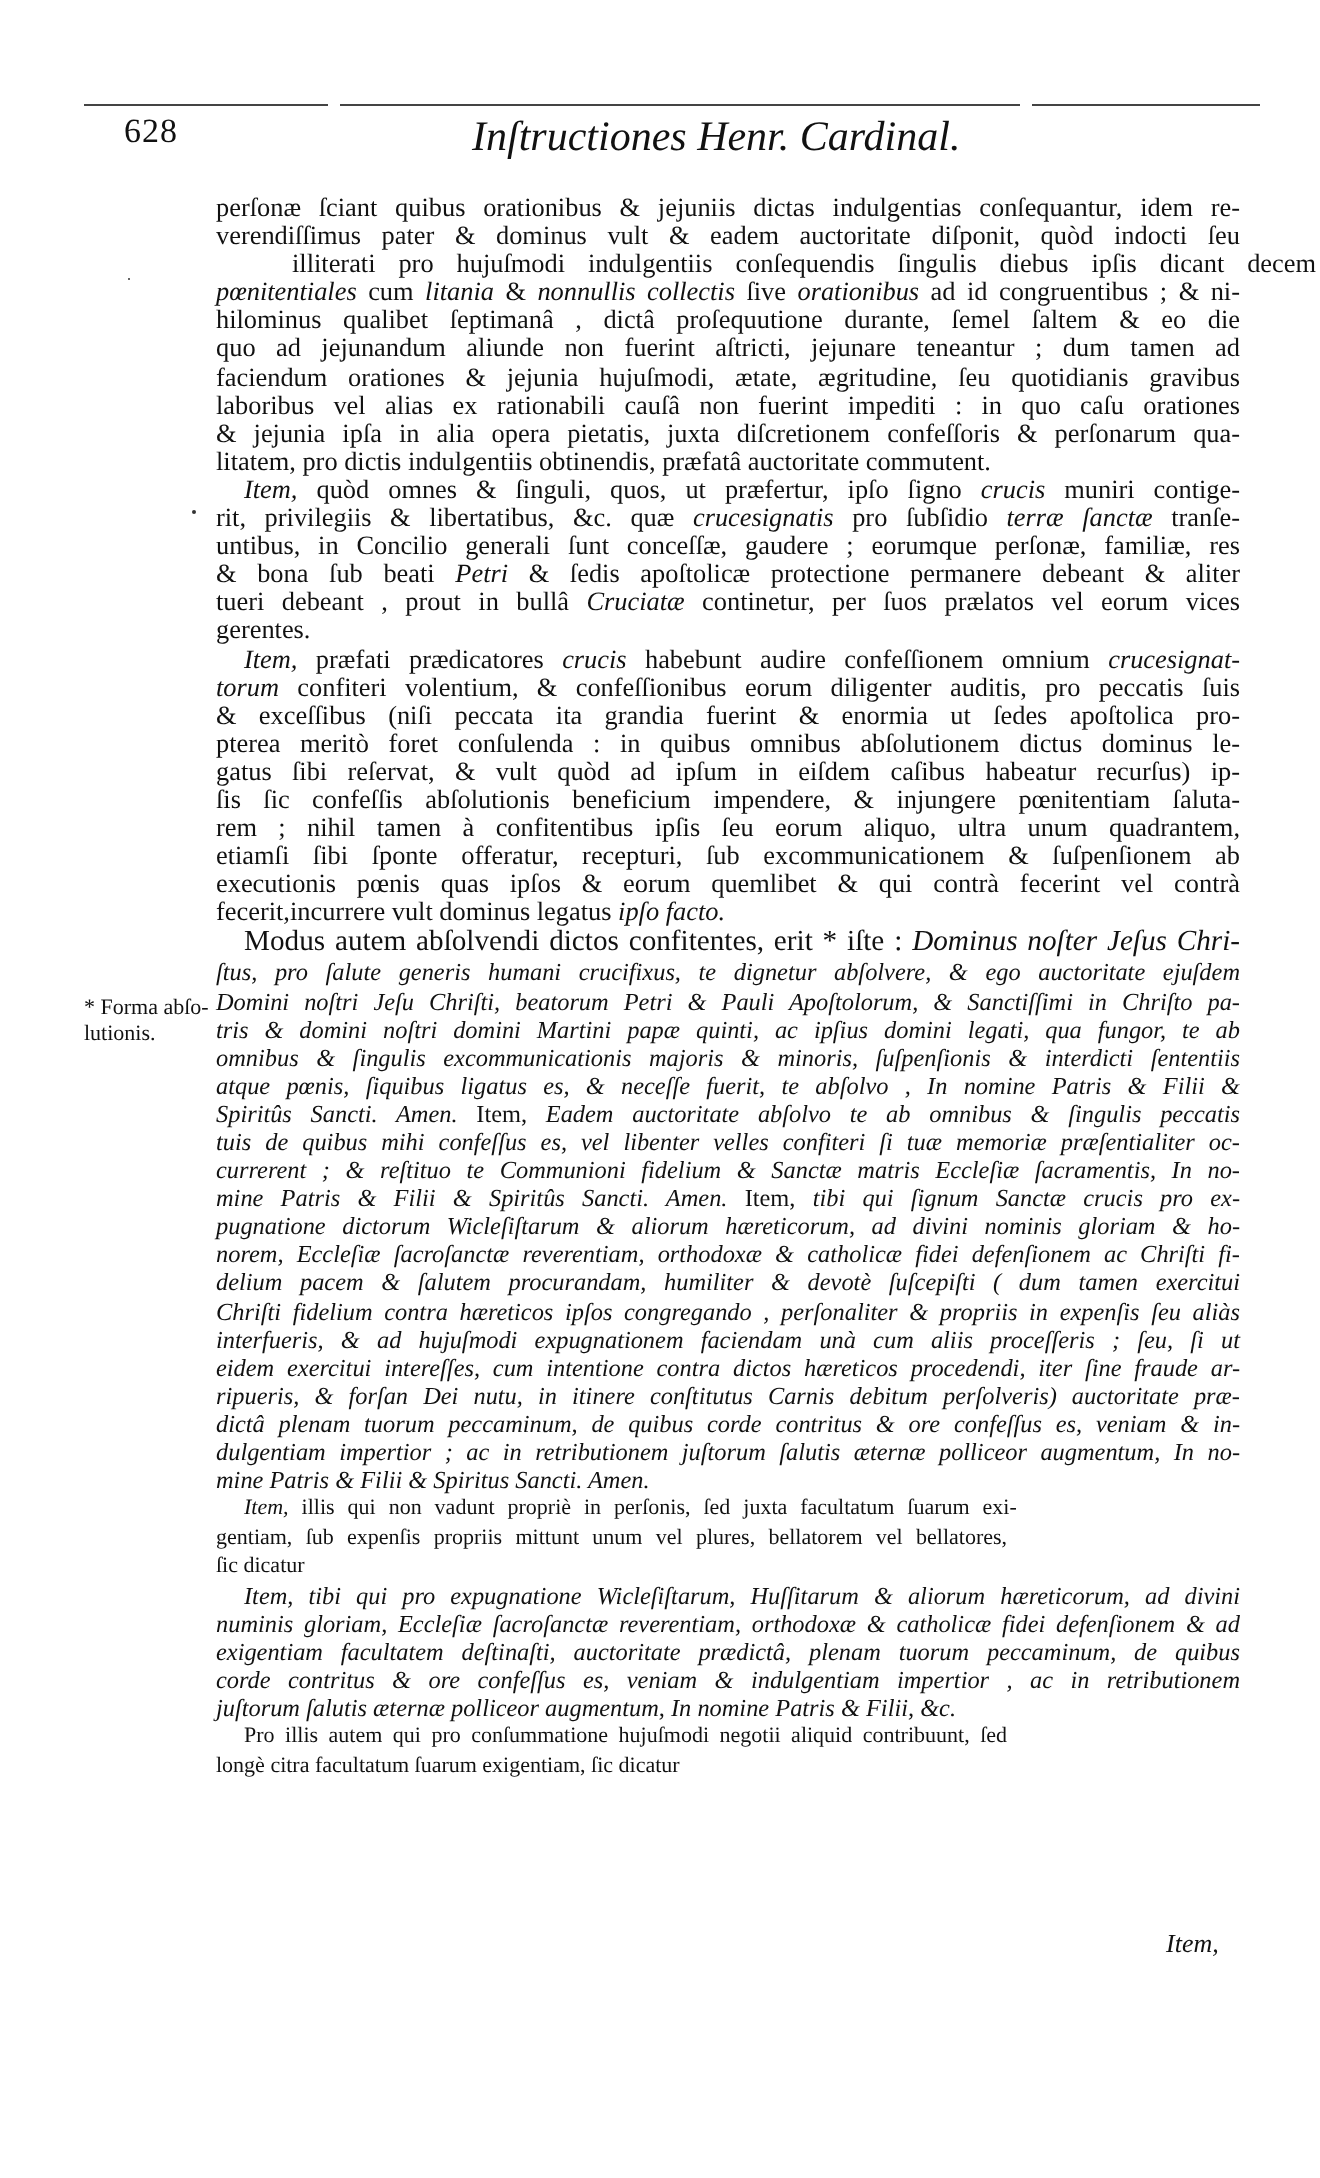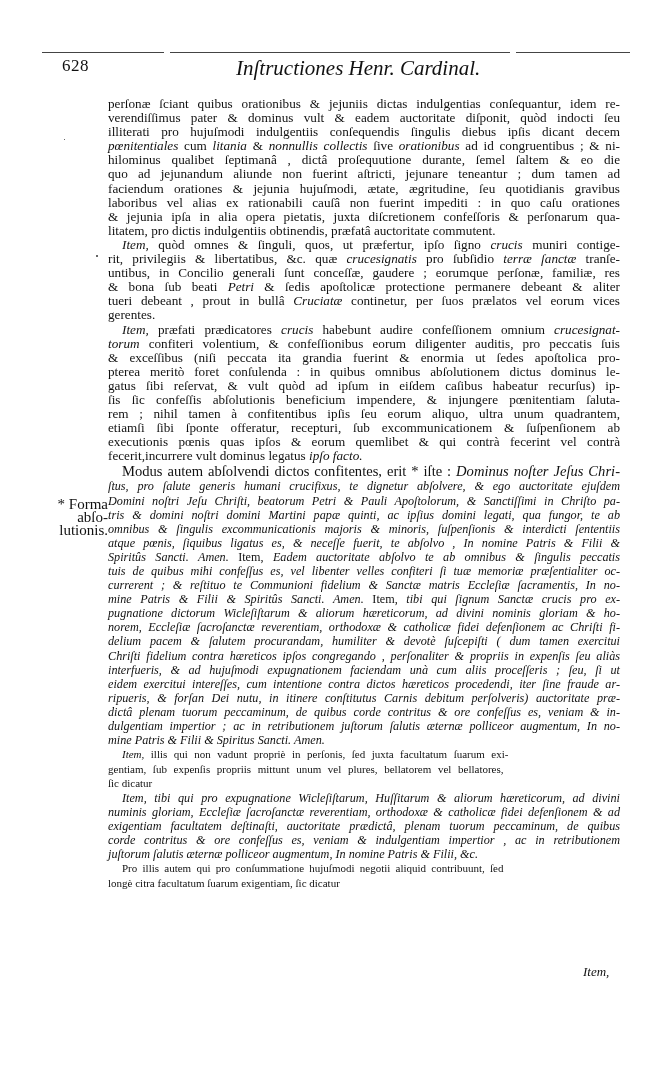--- a/index.html
+++ b/index.html
@@ -27,21 +27,21 @@
     white-space: nowrap; text-align: justify; text-align-last: justify;
     overflow: visible;
   }
   .line.last { text-align-last: left; }
   .line.indent { padding-left: 14px; }
   .line.it { font-size: 12.2px; }
   .line.big { font-size: 11px; height: 14.6px; line-height: 14.6px; }
   .line.bigfirst { font-size: 14.6px; height: 16px; line-height: 16px; }
   .i { font-style: italic; }
   .margin-note {
-    position: absolute; left: 42px; top: 498px; width: 66px; font-size: 15px; line-height: 13px; text-align: right;
+    position: absolute; left: 42px; top: 498px; width: 66px; font-size: 11px; line-height: 13px;
   }
   .catchword {
     position: absolute; left: 583px; top: 964px; font-size: 13px; font-style: italic;
   }
   .mark { position: absolute; width: 2px; height: 2px; background: #333; border-radius: 1px; }
 </style>
 </head>
 <body>
 
 <div class="rule">
@@ -55,21 +55,21 @@
 </div>
 
 <div class="margin-note">
   <div>* Forma abſo-</div>
   <div>lutionis.</div>
 </div>
 
 <div class="body" id="body">
     <div class="line " style="text-align: left; text-align-last: left; word-spacing: 5.58125px;"><span>perſonæ ſciant quibus orationibus &amp; jejuniis dictas indulgentias conſequantur, idem re-</span></div>
     <div class="line " style="text-align: left; text-align-last: left; word-spacing: 6.99006px;"><span>verendiſſimus pater &amp; dominus vult &amp; eadem auctoritate diſponit, quòd indocti ſeu</span></div>
-    <div class="line " style="text-align: right; text-align-last: left; word-spacing: 8.17535px;"><span>illiterati pro hujuſmodi indulgentiis conſequendis ſingulis diebus ipſis dicant decem</span></div>
+    <div class="line " style="text-align: right; text-align-last: left; word-spacing: 8.17535px; margin-left: 38px;"><span>illiterati pro hujuſmodi indulgentiis conſequendis ſingulis diebus ipſis dicant decem</span></div>
     <div class="line " style="text-align: left; text-align-last: left; word-spacing: 2.4399px;"><span class="i">pœnitentiales</span><span> cum </span><span class="i">litania</span><span> &amp; </span><span class="i">nonnullis collectis</span><span> ſive </span><span class="i">orationibus</span><span> ad id congruentibus ; &amp; ni-</span></div>
     <div class="line " style="text-align: left; text-align-last: left; word-spacing: 7.4929px;"><span>hilominus qualibet ſeptimanâ , dictâ proſequutione durante, ſemel ſaltem &amp; eo die</span></div>
     <div class="line " style="text-align: left; text-align-last: left; word-spacing: 6.93099px;"><span>quo ad jejunandum aliunde non fuerint aſtricti, jejunare teneantur ; dum tamen ad</span></div>
     <div class="line " style="text-align: right; text-align-last: left; word-spacing: 7.07812px;"><span>faciendum orationes &amp; jejunia hujuſmodi, ætate, ægritudine, ſeu quotidianis gravibus</span></div>
     <div class="line " style="text-align: left; text-align-last: left; word-spacing: 6.34014px;"><span>laboribus vel alias ex rationabili cauſâ non fuerint impediti : in quo caſu orationes</span></div>
     <div class="line " style="text-align: left; text-align-last: left; word-spacing: 5.22266px;"><span>&amp; jejunia ipſa in alia opera pietatis, juxta diſcretionem confeſſoris &amp; perſonarum qua-</span></div>
     <div class="line last"><span>litatem, pro dictis indulgentiis obtinendis, præfatâ auctoritate commutent.</span></div>
     <div class="line indent" style="text-align: left; text-align-last: left; word-spacing: 6.19661px;"><span class="i">Item,</span><span> quòd omnes &amp; ſinguli, quos, ut præfertur, ipſo ſigno </span><span class="i">crucis</span><span> muniri contige-</span></div>
     <div class="line " style="text-align: left; text-align-last: left; word-spacing: 5.98438px;"><span>rit, privilegiis &amp; libertatibus, &amp;c. quæ </span><span class="i">crucesignatis</span><span> pro ſubſidio </span><span class="i">terræ ſanctæ</span><span> tranſe-</span></div>
     <div class="line " style="text-align: left; text-align-last: left; word-spacing: 5.62642px;"><span>untibus, in Concilio generali ſunt conceſſæ, gaudere ; eorumque perſonæ, familiæ, res</span></div>

